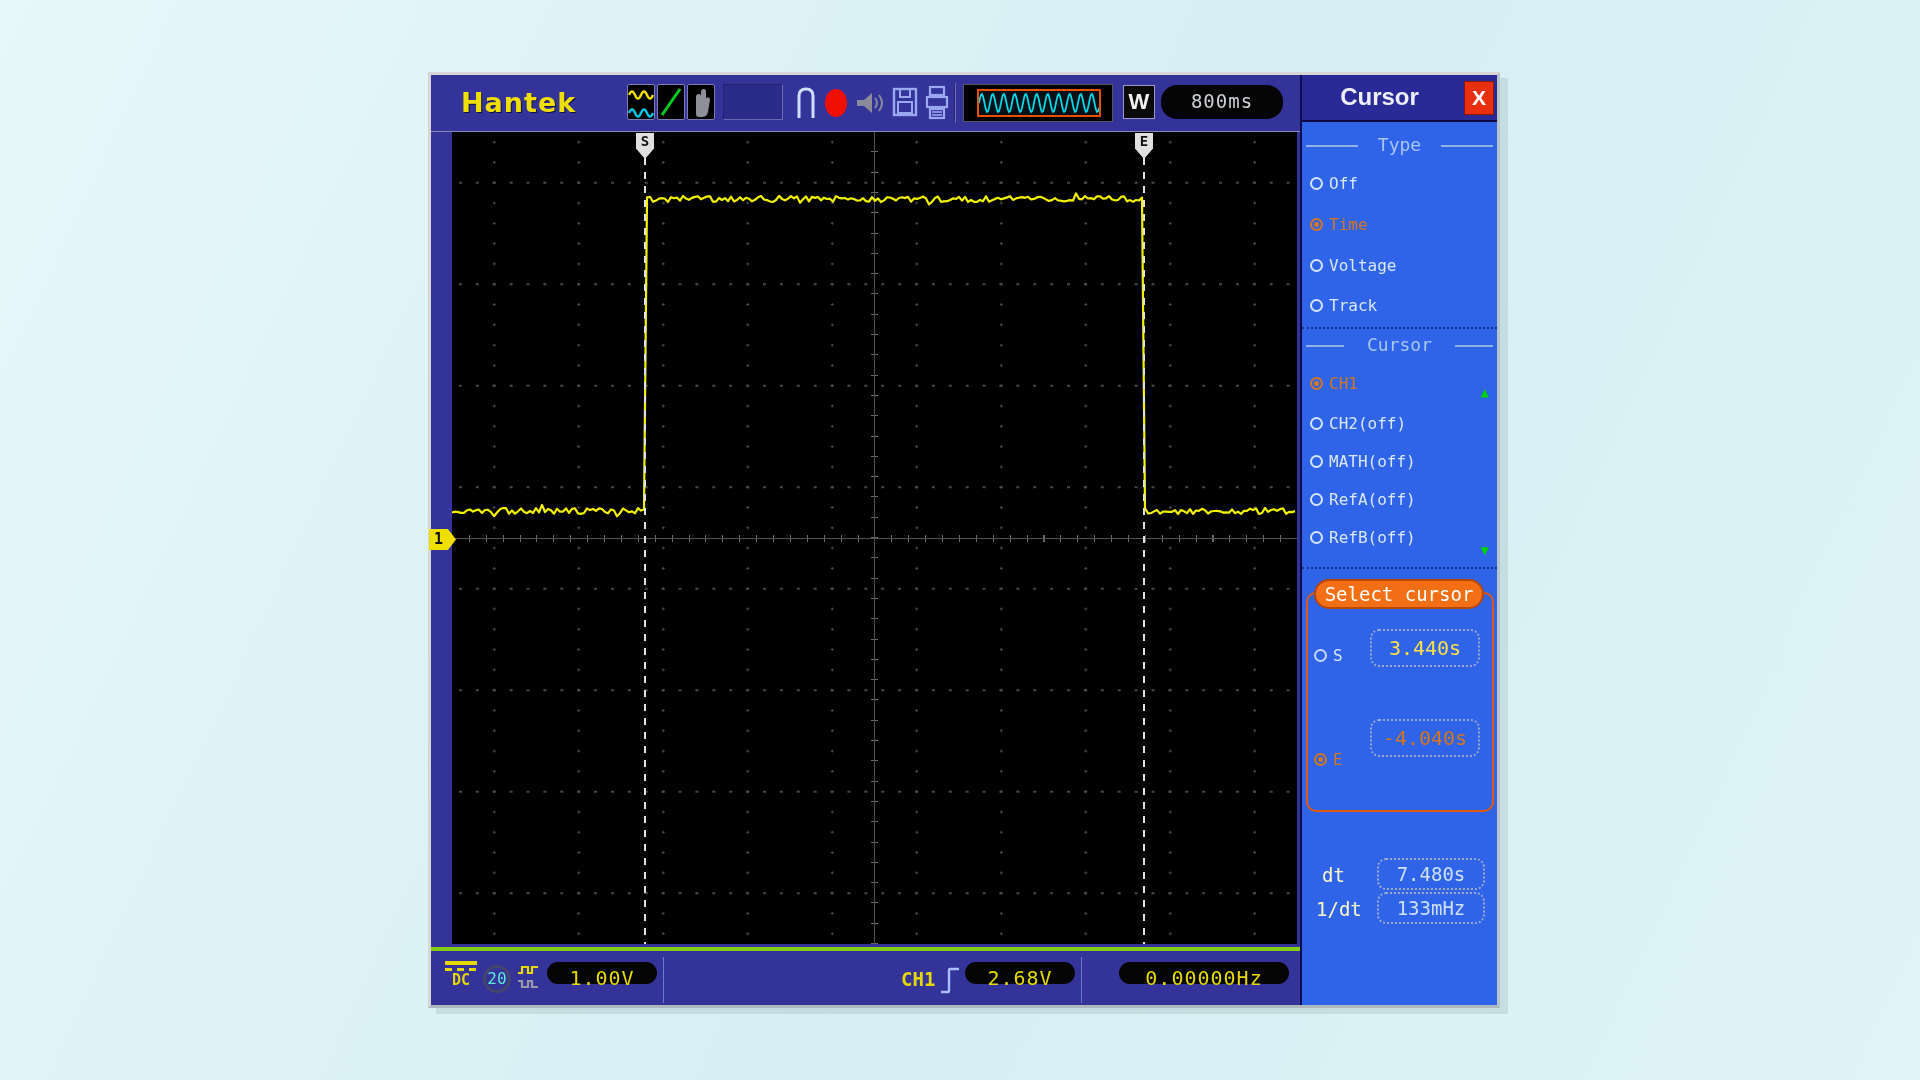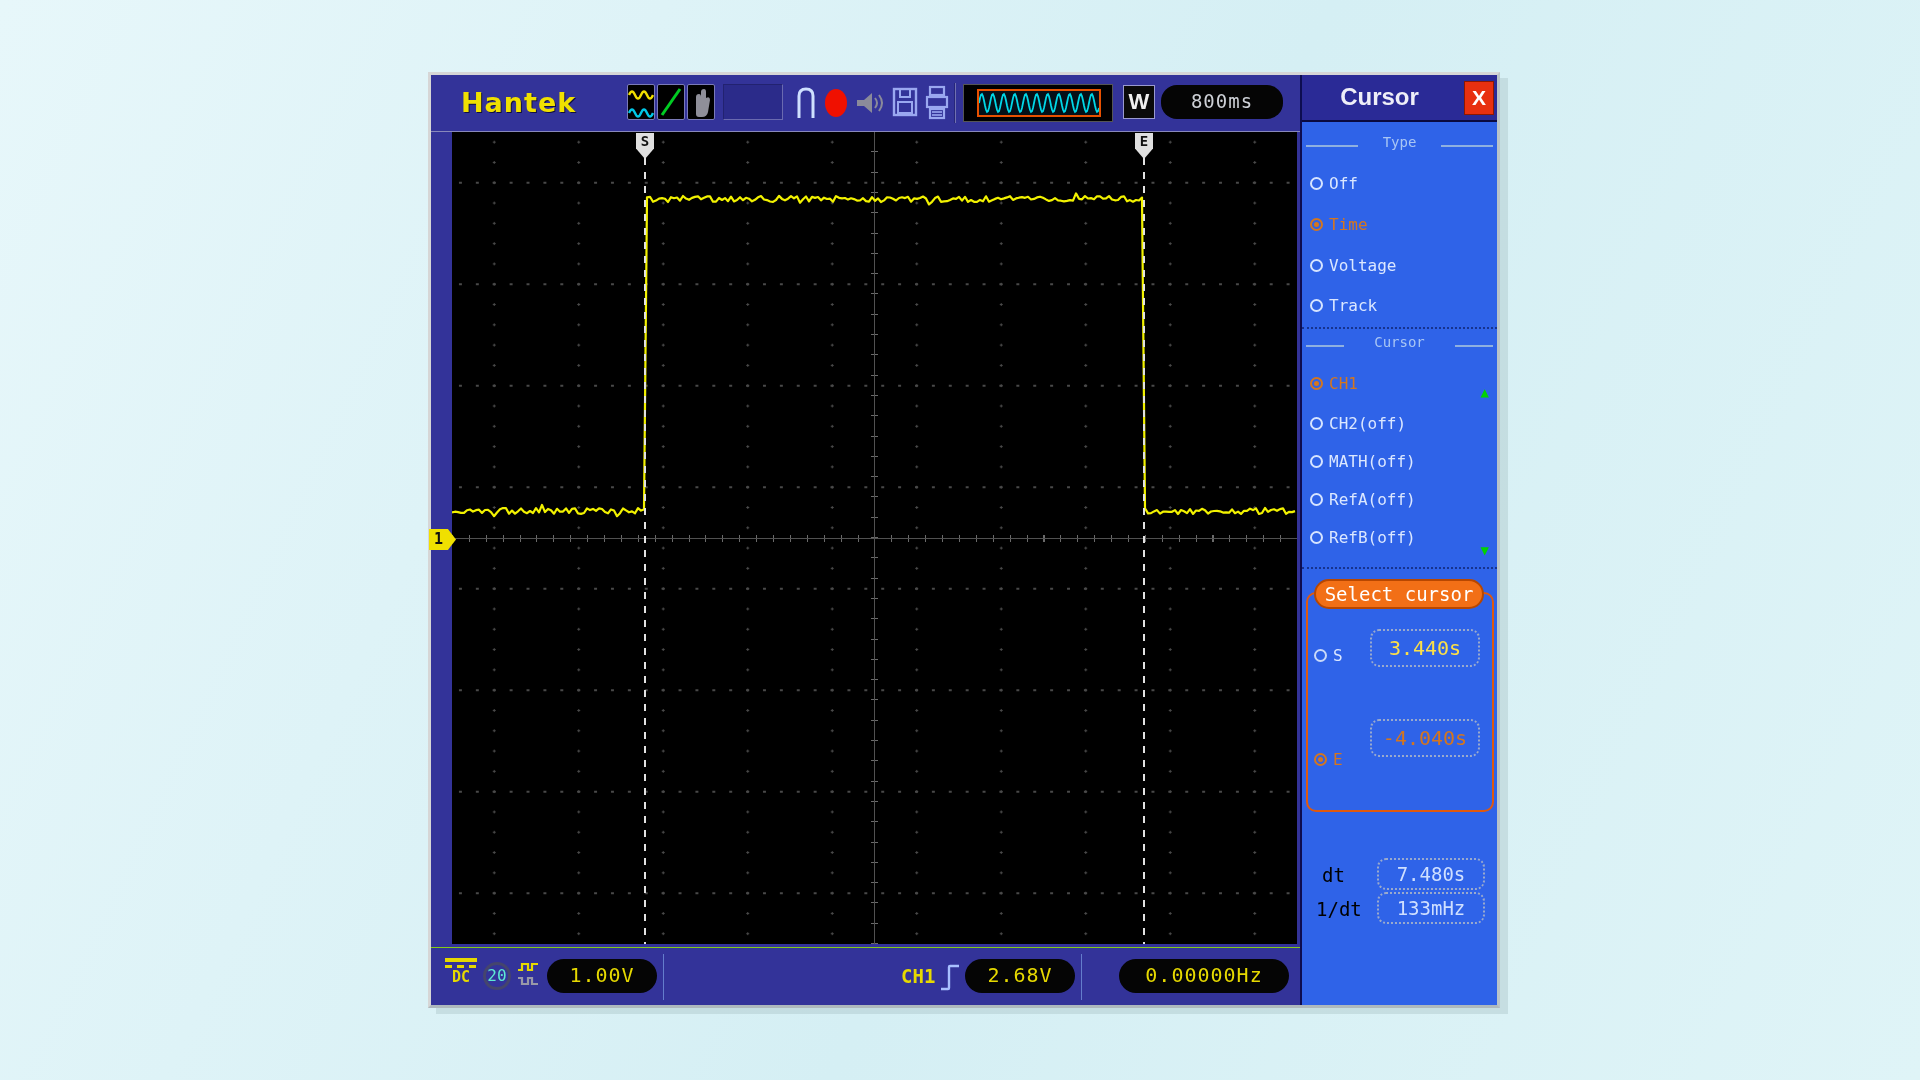--- a/index.html
+++ b/index.html
@@ -65,22 +65,22 @@
     clip-path:polygon(0 0,100% 0,100% 60%,50% 100%,0 60%);
     color:#111; font-weight:bold; font-size:14px; text-align:center; line-height:17px;
   }
   .ch-marker {
     position:absolute; left:-23px; top:397px; width:27px; height:21px; background:#f0e000;
     clip-path:polygon(0 0,70% 0,100% 50%,70% 100%,0 100%);
     color:#101010; font-weight:bold; font-size:15px; line-height:21px; padding-left:5px;
   }
 
   
-  .statusbar { position:absolute; left:0; top:872px; width:869px; height:58px; background:#333399; border-top:1px solid #84cc16; }
-  .sb-pill { position:absolute; top:11px; height:34px; background:#050505; border-radius:17px;
+  .statusbar { position:absolute; left:0; top:872px; width:869px; height:58px; background:#333399; border-top:4px solid #84cc16; }
+  .sb-pill { position:absolute; top:11px; height:22px; background:#050505; border-radius:17px;
     color:#e6d900; font-size:20px; text-align:center; letter-spacing:1px; line-height:33px; }
   .sb-sep { position:absolute; top:6px; width:1px; height:46px; background:#7090d8; opacity:.8; }
   .sb-label { position:absolute; top:17px; color:#e6d900; font-size:19px; font-weight:bold; }
   .dc-icon { position:absolute; left:14px; top:10px; width:32px; }
   .dc-line1 { height:4px; background:#e6d900; }
   .dc-line2 { margin-top:3px; height:3px;
     background:repeating-linear-gradient(90deg,#e6d900 0 7px, transparent 7px 12px); }
   .dc-text { color:#e6d900; font-weight:bold; font-size:15px; text-align:center; }
   .bw-circle { position:absolute; left:52px; top:14px; width:28px; height:28px; border:3px solid #45456e;
     border-radius:50%; color:#5eead4; font-size:16px; font-weight:normal; text-align:center; line-height:22px; }
@@ -88,21 +88,21 @@
   
   .panel { position:absolute; left:869px; top:0; width:197px; height:930px; background:#2f63e8; border-left:2px solid #0d0d50; }
   .panel-header { position:absolute; left:0; top:0; width:100%; height:47px; background:#2a2a96; border-bottom:2px solid #0a0a40; }
   .panel-title { position:absolute; left:0; right:40px; top:8px; text-align:center; color:#eeeef8;
     font-family:"Liberation Sans", sans-serif; font-weight:bold; font-size:24px; }
   .close-btn { position:absolute; right:3px; top:6px; width:30px; height:34px; background:#e83010;
     border:1px solid #8c1800; color:#fff; font-weight:bold; font-size:21px; text-align:center; line-height:32px;
     font-family:"Liberation Sans", sans-serif; }
   .panel-body { position:absolute; left:0; top:47px; width:100%; height:883px; }
 
-  .sec-title { position:absolute; left:0; right:0; text-align:center; color:#a9c6f4; font-size:14px; }
+  .sec-title { position:absolute; left:0; right:0; text-align:center; color:#a9c6f4; font-size:18px; }
   .sec-title::before, .sec-title::after {
     content:""; position:absolute; top:11px; height:2px; background:#8fb0e0;
   }
   .sec-title::before { left:4px; width:52px; }
   .sec-title::after { right:4px; width:52px; }
   .sec-title.src::before, .sec-title.src::after { width:38px; }
   .divider { position:absolute; left:0; right:0; height:0; border-top:2px dotted #16338f; }
 
   .opt { position:absolute; left:8px; height:26px; display:flex; align-items:center; gap:6px; cursor:default; }
   .radio { width:13px; height:13px; border:2px solid #d6e4ff; border-radius:50%; position:relative; flex:none; }
@@ -112,21 +112,21 @@
   .opt.sel .opt-label { color:#d4761f; }
   .arrow { position:absolute; right:8px; color:#00d400; font-size:14px; }
 
   .group-box { position:absolute; left:4px; right:3px; top:470px; height:220px;
     border:2px solid #e0590e; border-radius:10px; }
   .sc-pill { position:absolute; left:6px; right:8px; top:-15px; height:30px; background:#f26f16;
     border:2px solid #b84700; border-radius:15px; color:#ffffff; font-size:19px; text-align:center; line-height:26px; }
   .val-box { position:absolute; width:110px; height:38px; border:2px dotted #9aaacd; border-radius:9px;
     font-size:20px; text-align:center; line-height:34px; color:#fde047; }
   .val-box.orange { color:#d4761f; }
-  .readout-label { position:absolute; color:#000000; font-size:19px; }
+  .readout-label { position:absolute; color:#fef9c3; font-size:19px; }
   .readout-box { position:absolute; left:75px; width:108px; height:32px; border:2px dotted #9aaacd; border-radius:9px;
     font-size:19px; text-align:center; line-height:28px; color:#cfdfff; }
 </style>
 </head>
 <body>
 
 <div class="app">
   <div class="left-col">
 
     <div class="toolbar">

